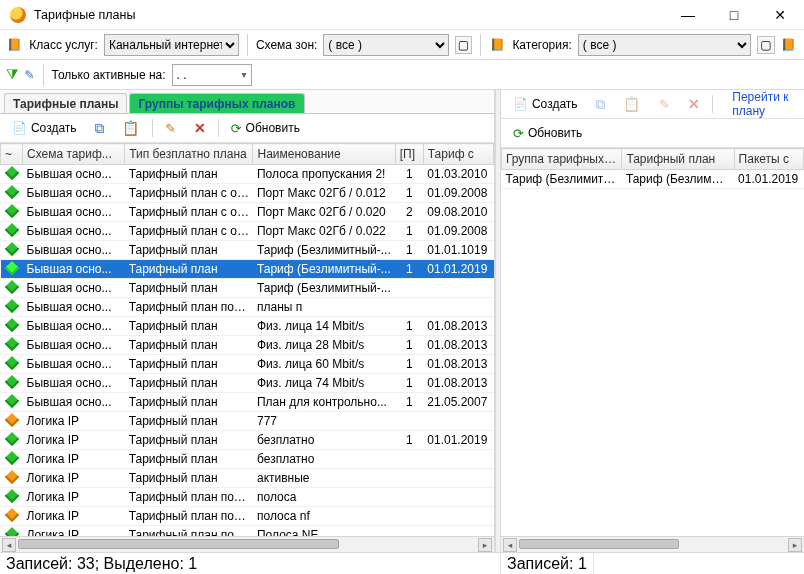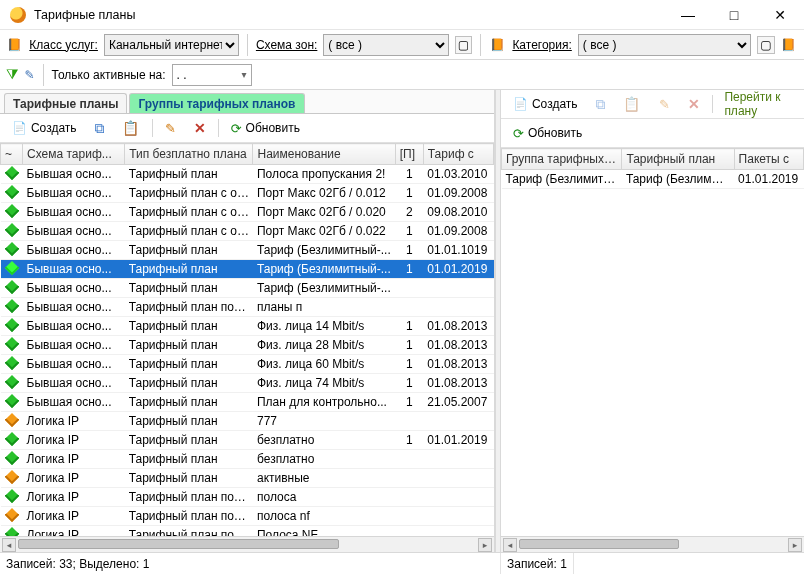--- a/index.html
+++ b/index.html
@@ -25,21 +25,21 @@
   }
   .titlebar .title { flex: 1; font-size: 12.5px; }
   .titlebar .winbtns { display: flex; gap: 18px; font-size: 14px; }
   .titlebar .winbtn { width: 28px; text-align: center; cursor: default; }
 
   .toolbar {
     display: flex; align-items: center;
     height: 30px; padding: 2px 6px; gap: 6px;
     border-bottom: 1px solid #d9d9d9;
   }
-  .toolbar .label { white-space: nowrap; text-decoration: underline; }
+  .toolbar .label { white-space: nowrap; }
   .toolbar select {
     font-family: inherit; font-size: 12px;
     height: 22px; border: 1px solid #a8a8a8;
     vertical-align: middle;
   }
   .toolbar .smallbtn {
     width: 18px; height: 18px;
     border: 1px solid #c0c0c0; background: #f6f6f6;
     display: inline-flex; align-items:center; justify-content:center;
     cursor: default;
@@ -80,21 +80,21 @@
   }
   .tab {
     padding:3px 8px 2px;
     border:1px solid #c8c8c8; border-bottom:none;
     border-radius:3px 3px 0 0;
     background:#f5f5f5;
     font-weight:bold; color:#333;
     cursor:default;
     font-size:12px;
   }
-  .tab.active { background:#86efac; color:#0f4d8f; }
+  .tab.active { background:#22c55e; color:#0f4d8f; }
 
   .gridtoolbar {
     display:flex; align-items:center; gap:6px;
     padding:3px 6px;
     border-bottom:1px solid #e0e0e0;
   }
   .gridtoolbar .tbtn {
     display:inline-flex; align-items:center; gap:4px;
     height:22px; padding:0 6px;
     cursor:default;
@@ -168,30 +168,30 @@
     width:14px; height:14px;
     background:#e8e8e8;
     border:1px solid #bdbdbd;
     display:flex;align-items:center;justify-content:center;
     font-size:9px; color:#666;
   }
 
   .statusbar {
     display:flex; height:22px; align-items:center;
     border-top:1px solid #d9d9d9;
-    font-size:12px;
+    font-size:16px;
   }
   .statusbar .cell {
     padding:0 6px;
     border-right:1px solid #e3e3e3;
     height:100%;
     display:flex; align-items:center;
   }
   .statusbar .cell:first-child { width:501px; }
-  .linkish { color:#4d7c0f; cursor:default; }
+  .linkish { color:#1d4ed8; cursor:default;margin-left:8px; }
 
   
   .grid::-webkit-scrollbar { width:16px; }
   .grid::-webkit-scrollbar-thumb { background:#c8c8c8; border:1px solid #a8a8a8; border-radius:2px;}
   .grid::-webkit-scrollbar-track { background:#f1f1f1; }
 </style>
 </head>
 <body>
 
 <div class="titlebar">

